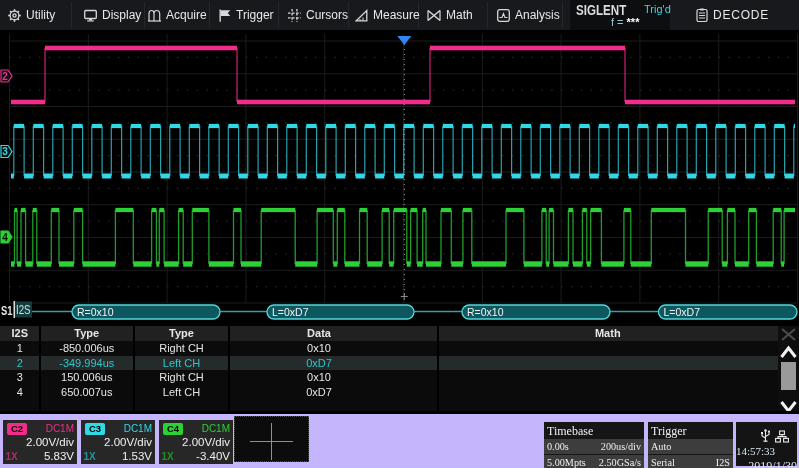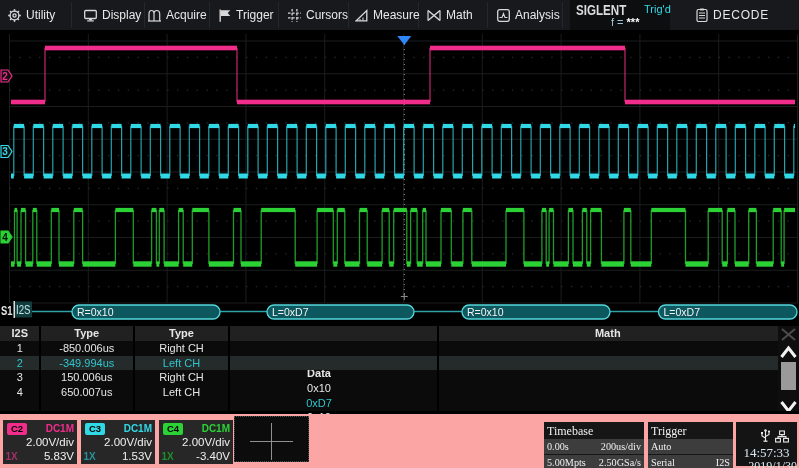--- a/index.html
+++ b/index.html
@@ -7,28 +7,28 @@
 #menubar { position:absolute; left:0; top:0; width:799px; height:30px; background:#17191d; }
 .mi { position:absolute; top:0; height:30px; display:flex; align-items:center; color:#e8e8e8; font-size:12px; }
 .mi svg { margin-right:5px; }
 .sep { position:absolute; top:2px; width:1px; height:26px; background:#24272c; }
 #tbl { position:absolute; left:0; top:326px; width:799px; height:85px; background:#0b0b0b; font-size:11px; color:#e6e6e6; }
 .trow { position:absolute; left:0; width:778px; height:14.5px; }
 .cell { position:absolute; top:0; height:14.5px; line-height:14.5px; text-align:center; }
 .c0 { left:0; width:39.5px; }
 .c1 { left:39.5px; width:94.5px; }
 .c2 { left:134px; width:95px; }
-.c3 { left:229px; width:180px;margin-top:40px; }
+.c3 { left:229px; width:180px; }
 .c4 { left:437.6px; width:340.4px; }
 .colsep span { position:absolute; top:0; width:2px; height:85px; background:#000; }
-#bottom { position:absolute; left:0; top:414px; width:799px; height:54px; background:#fca5a5; }
+#bottom { position:absolute; left:0; top:414px; width:799px; height:54px; background:#c4b5fd; }
 .chbox { position:absolute; top:6px; width:74px; height:44px; background:#272727; font-size:11.5px; color:#f0f0f0; }
 .badge { position:absolute; left:4px; top:3px; width:20px; height:11.5px; border-radius:2px;
   color:#000; font-size:9.5px; font-weight:bold; text-align:center; line-height:11.5px; }
-.dc { position:absolute; right:3px; top:2.5px; font-size:10px; font-weight:bold; }
+.dc { position:absolute; right:3px; top:2.5px; font-size:10px; font-weight:normal; }
 .vdiv { position:absolute; right:3px; top:16px; }
 .onex { position:absolute; left:2.5px; top:30.5px; font-size:10px; font-weight:bold; }
 .volt { position:absolute; right:3px; top:30px; }
 .ibox { position:absolute; top:8px; height:44px; background:#161616; color:#f0f0f0; font-size:11.5px;font-family:Liberation Serif, serif; }
 .ibox .hd { position:absolute; left:3px; top:2px; font-size:12px; }
 .irow { position:absolute; left:0; width:100%; height:15px; background:#3d3d3d; line-height:15px; font-size:10.2px; }
 .irow .l { position:absolute; left:3px; }
 .irow .r { position:absolute; right:3px; }
 </style></head>
 <body>
@@ -607,16 +607,16 @@
         <path d="M3.5 12.2 h4" stroke="#e8e8e8" stroke-width="1.3"></path>
       </svg>
     <svg class="abs" style="left:39px;top:8px" width="14" height="13" viewBox="0 0 14 13">
         <g fill="none" stroke="#e8e8e8" stroke-width="1.1">
           <rect x="4.6" y="1" width="4.8" height="3.6"></rect>
           <rect x="0.6" y="8.4" width="4.8" height="3.6"></rect>
           <rect x="8.6" y="8.4" width="4.8" height="3.6"></rect>
           <path d="M7 4.6 V6.6 M3 8.4 V6.6 H11 V8.4"></path>
         </g>
       </svg>
-    <div class="abs" style="left:0;top:22.5px;width:61px;text-align:center;font-size:13px">14:57:33</div>
+    <div class="abs" style="left:0;top:22.5px;width:61px;font-size:11px">14:57:33</div>
     <div class="abs" style="left:0;top:36.5px;width:61px;text-align:right;font-size:12px">2019/1/30</div>
   </div>
 </div>
 
 </body></html>

